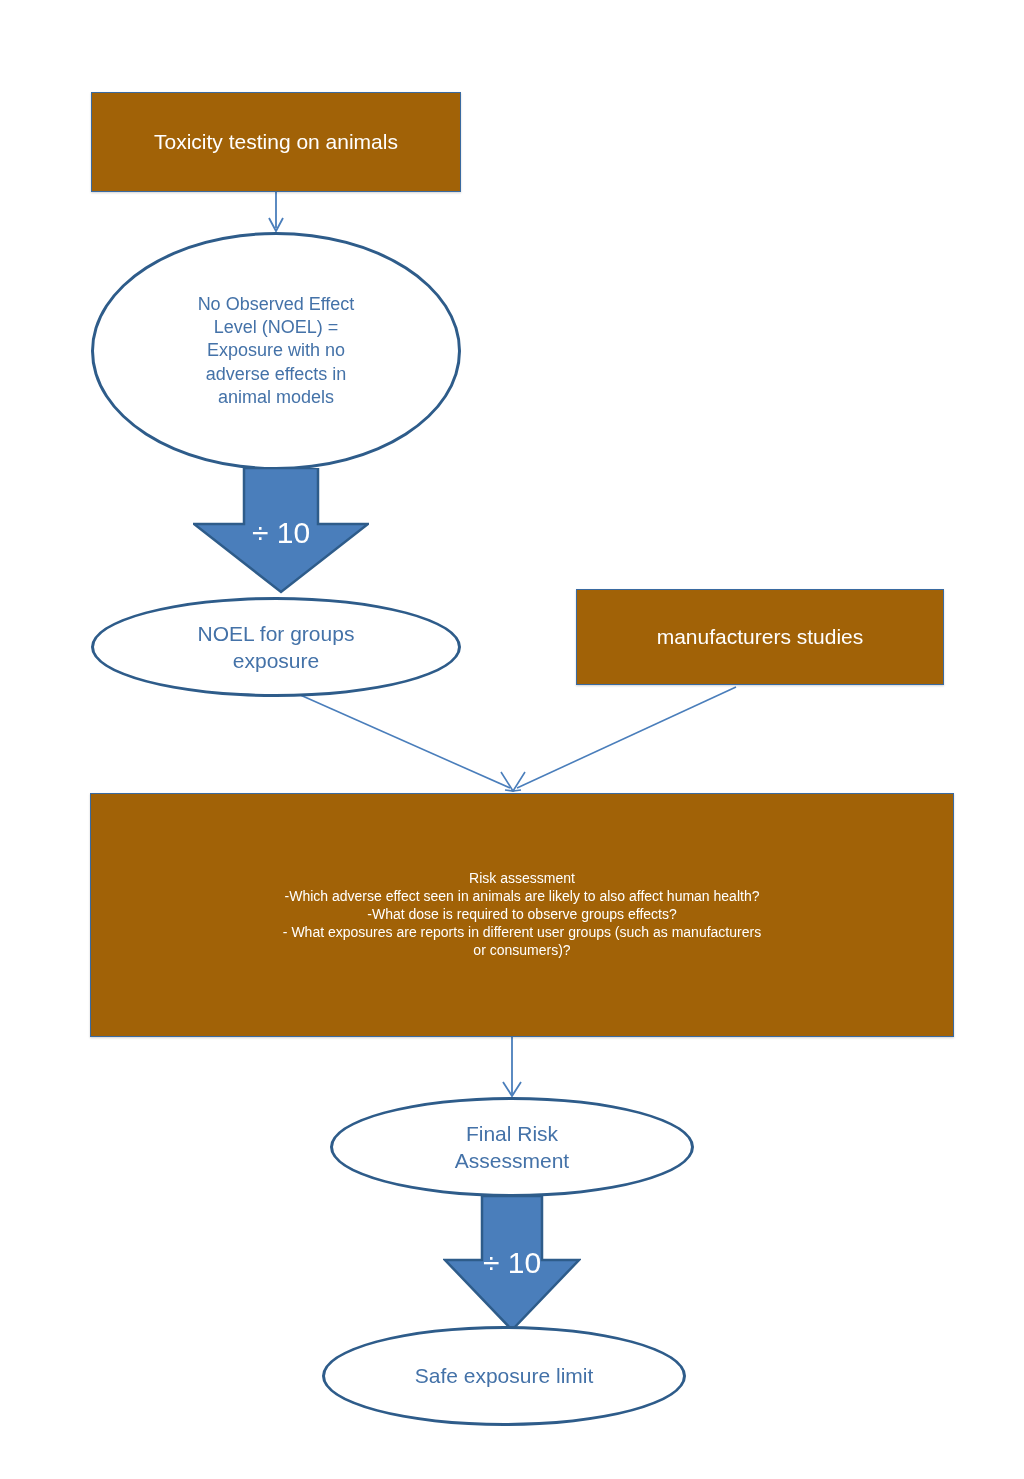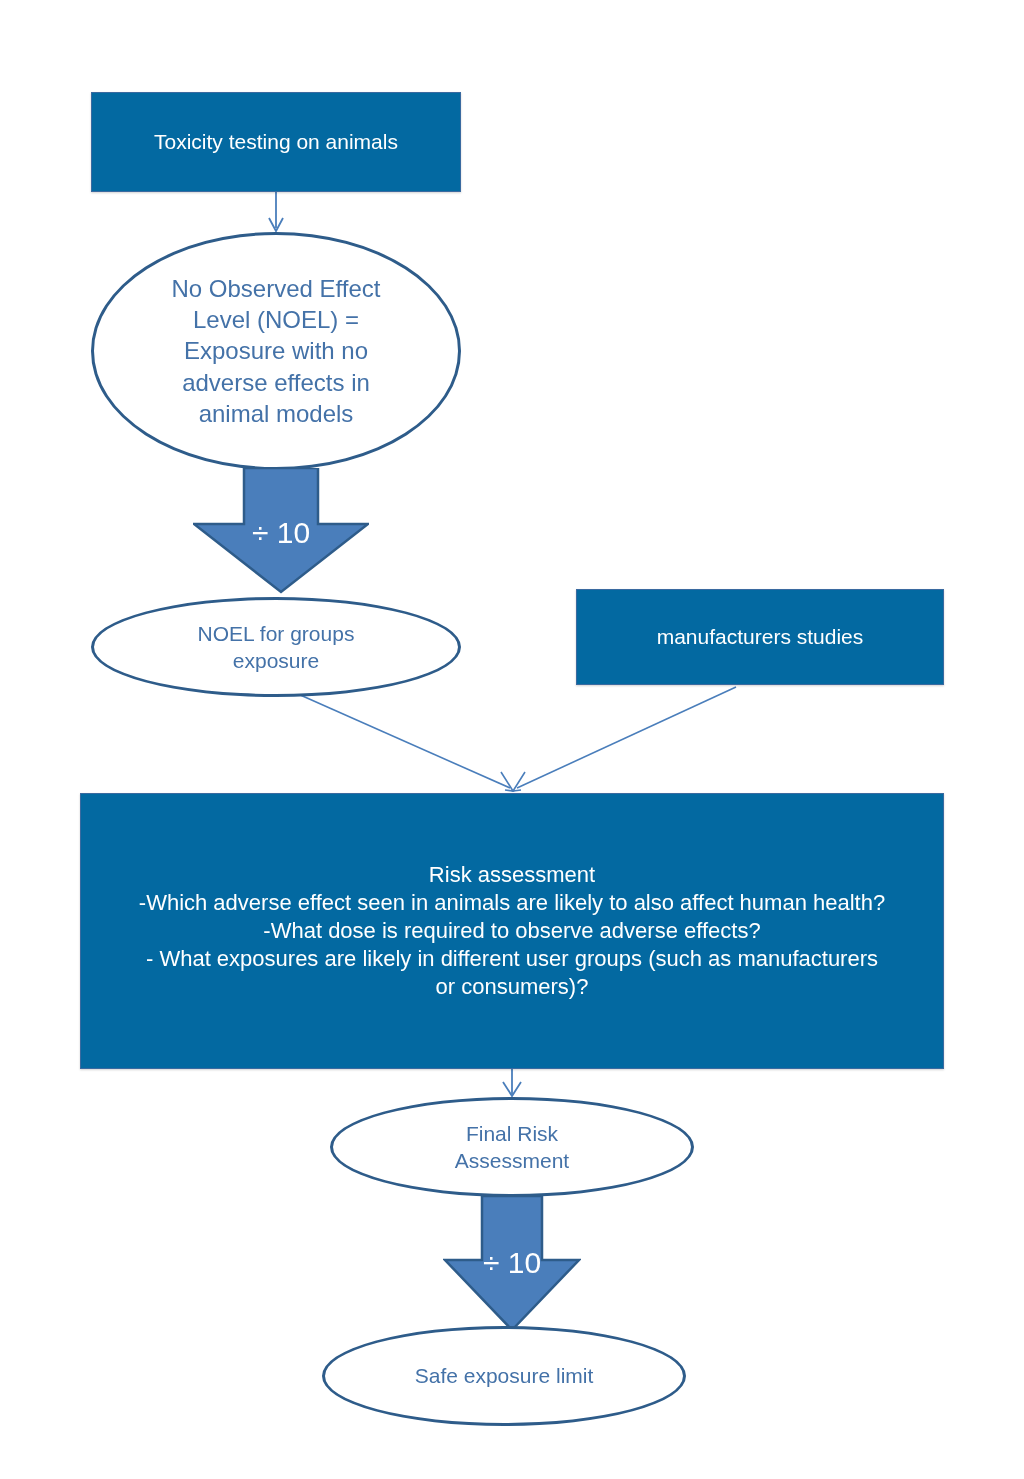--- a/index.html
+++ b/index.html
@@ -9,21 +9,21 @@
     font-family:"Liberation Sans", sans-serif;
     position:relative;
     overflow:hidden;
   }
   #canvas{position:absolute;inset:0;width:1024px;height:1479px;}
   .edge-layer{position:absolute;left:0;top:0;width:1024px;height:1479px;pointer-events:none;}
 
   .node{position:absolute;box-sizing:border-box;display:flex;align-items:center;justify-content:center;text-align:center;}
 
   .proc{
-    background:#0369a1;
+    background:#a16207;
     border:1.5px solid #3A6AA0;
     color:#ffffff;
     box-shadow:0 1px 2px rgba(0,0,0,0.18);
   }
   .proc .txt{width:100%;padding:0 10px;line-height:1.28;}
 
   .ell{
     border:3px solid #2E5C8A;
     border-radius:50%;
     background:#ffffff;
@@ -37,24 +37,24 @@
     width:100%;
     text-align:center;
     color:#ffffff;
     font-size:30px;
     line-height:1;
     pointer-events:none;
     margin-top:12px;
   }
 
   #n-toxicity{left:91px;top:92px;width:370px;height:100px;font-size:21px;}
-  #n-noel-def{left:91px;top:232px;width:370px;height:238px;font-size:24px;}
+  #n-noel-def{left:91px;top:232px;width:370px;height:238px;font-size:18px;}
   #n-noel-human{left:91px;top:597px;width:370px;height:100px;font-size:21px;}
   #n-casedata{left:576px;top:589px;width:368px;height:96px;font-size:21px;}
-  #n-risk{left:80px;top:793px;width:864px;height:276px;font-size:22px;}
+  #n-risk{left:90px;top:793px;width:864px;height:244px;font-size:14px;}
   #n-final{left:330px;top:1097px;width:364px;height:100px;font-size:21px;}
   #n-safe{left:322px;top:1326px;width:364px;height:100px;font-size:21px;}
 
   #ba-1{left:193px;top:468px;width:176px;height:126px;}
   #ba-2{left:443px;top:1196px;width:138px;height:136px;}
 </style>
 </head>
 <body>
 
 <div id="canvas">
@@ -113,22 +113,22 @@
   <div class="node proc" id="n-casedata">
     <div class="txt">
       <div>manufacturers studies</div>
     </div>
   </div>
 
   <div class="node proc" id="n-risk">
     <div class="txt">
       <div>Risk assessment</div>
       <div>-Which adverse effect seen in animals are likely to also affect human health?</div>
-      <div>-What dose is required to observe adverse effects?</div>
-      <div>- What exposures are likely in different user groups (such as manufacturers</div>
+      <div>-What dose is required to observe groups effects?</div>
+      <div>- What exposures are reports in different user groups (such as manufacturers</div>
       <div>or consumers)?</div>
     </div>
   </div>
 
   <div class="node ell" id="n-final">
     <div class="txt">
       <div>Final Risk</div>
       <div>Assessment</div>
     </div>
   </div>

